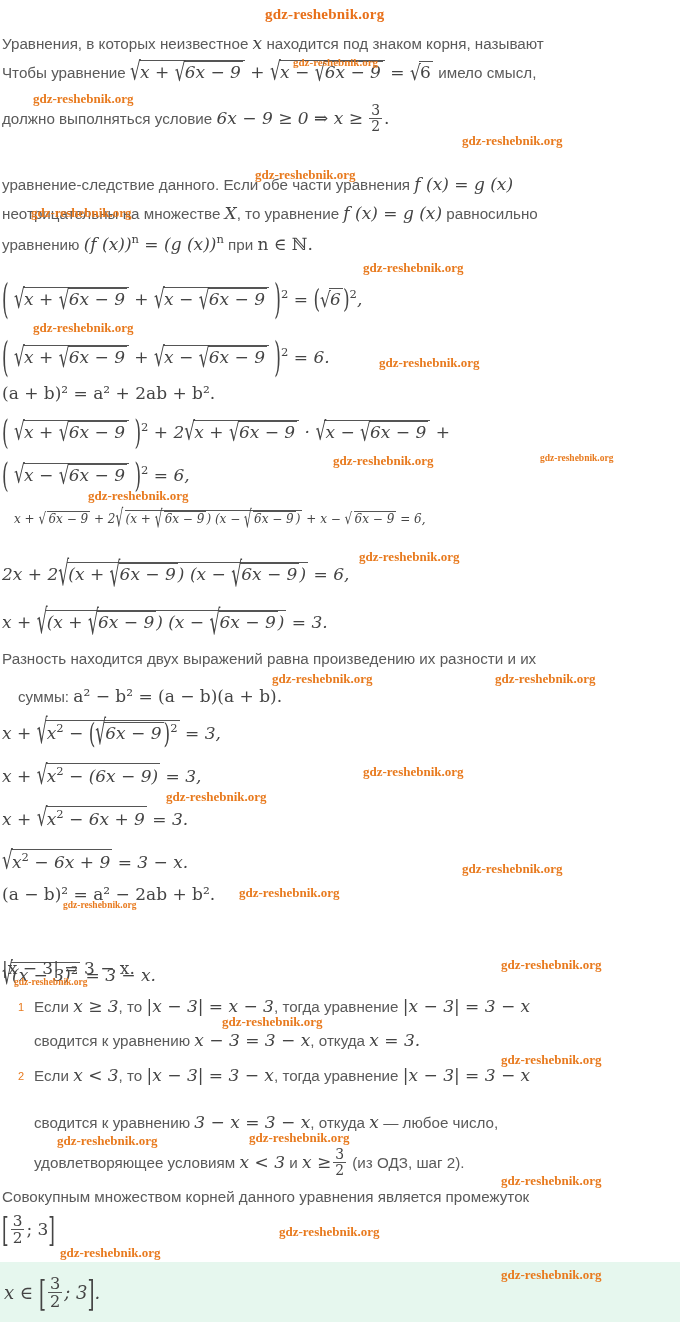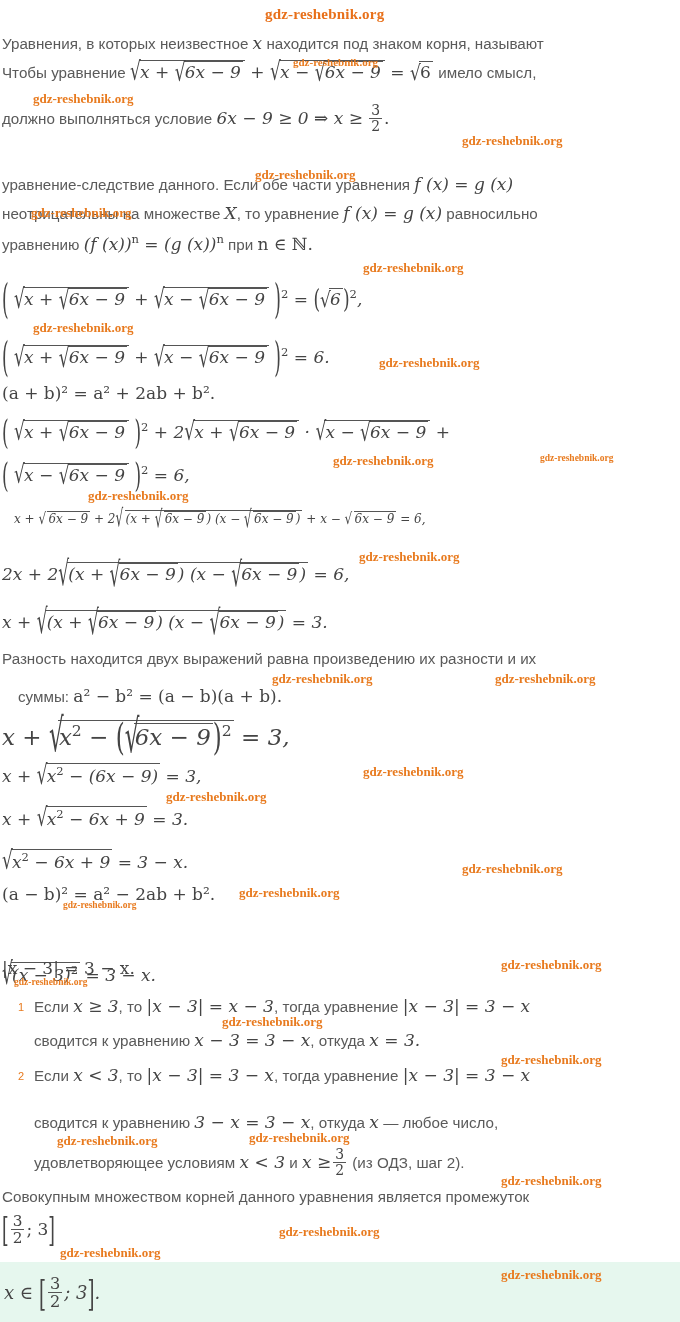--- a/index.html
+++ b/index.html
@@ -206,21 +206,21 @@
   <div class="ln math" style="left:2px; top:610px; font-size:17px;">
     x + <span class="rad" style="--ry:2.0"><span class="bar">(x + <span class="rad"><span class="bar">6x − 9</span></span>) (x − <span class="rad"><span class="bar">6x − 9</span></span>)</span></span> <span class="up">= 3.</span>
   </div>
 
   <div class="ln sans" style="left:2px; top:650px;">Разность находится двух выражений равна произведению их разности и их</div>
   <div class="ln sans" style="left:18px; top:678px;margin-top:8px;">
     <span>суммы:</span>
     <span class="math up">a² − b² = (a − b)(a + b).</span>
   </div>
 
-  <div class="ln math" style="left:2px; top:720px; font-size:23px;">
+  <div class="ln math" style="left:2px; top:720px; font-size:17px;">
     x + <span class="rad" style="--ry:2.0"><span class="bar">x<span class="sup">2</span> − <span class="bigp" style="--py:1.6">(</span><span class="rad"><span class="bar">6x − 9</span></span><span class="bigp" style="--py:1.6">)</span><span class="sup">2</span></span></span> <span class="up">= 3,</span>
   </div>
 
   <div class="ln math" style="left:2px; top:763px; font-size:17px;">
     x + <span class="rad" style="--ry:1.6"><span class="bar">x<span class="sup">2</span> − (6x − 9)</span></span> <span class="up">= 3,</span>
   </div>
 
   <div class="ln math" style="left:2px; top:806px; font-size:17px;">
     x + <span class="rad" style="--ry:1.5"><span class="bar">x<span class="sup">2</span> − 6x + 9</span></span> <span class="up">= 3.</span>
   </div>

